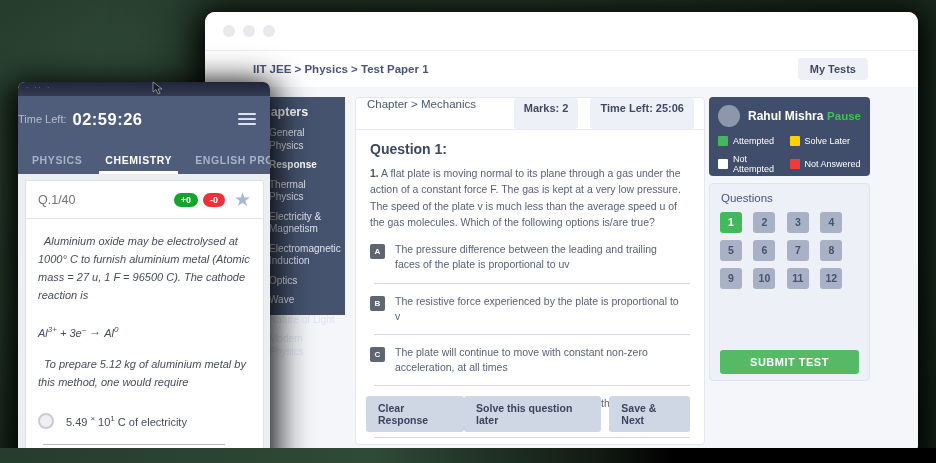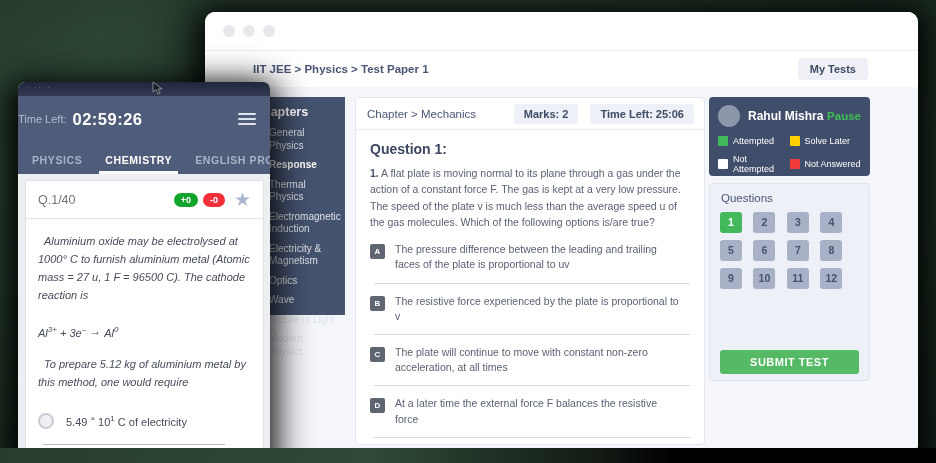--- a/index.html
+++ b/index.html
@@ -27,21 +27,21 @@
   .sidebar{position:absolute;left:40px;top:10px;width:100px;height:218px;background:#46536f;
     padding:8px 9px;box-sizing:border-box;color:#dfe3ee;}
   .sidebar-title{font-size:12.5px;font-weight:bold;color:#ffffff;margin-bottom:8px;}
   .sb-item{display:flex;margin-bottom:7px;font-size:10px;line-height:1.25;cursor:pointer;}
   .sb-icon{flex:none;width:9px;height:7px;margin:2px 6px 0 0;
     background:repeating-linear-gradient(to bottom,#c7cedd 0 1px,transparent 1px 3px);}
   .sb-item.active-true .sb-label{color:#ffffff;font-weight:bold;}
   
   .qcard{position:absolute;left:150px;top:10px;width:350px;height:348px;background:#ffffff;
     border:1px solid #e4e7ef;border-radius:4px;box-sizing:border-box;}
-  .qcard-header{height:31px;border-bottom:1px solid #e8eaf0;display:flex;align-items:center;}
+  .qcard-header{height:31px;border-bottom:1px solid #e8eaf0;display:flex;}
   .qcard-header .qh-title{font-size:11.5px;color:#4a5576;padding-left:11px;}
   .pill{margin-left:auto;background:#edf0f6;border-radius:3px;font-size:11px;color:#3f4a63;
     font-weight:bold;padding:4px 10px;}
   .pill + .pill{margin-left:12px;margin-right:10px;}
   .qbody{padding:11px 14px 0 14px;}
   .q-title{font-size:14px;font-weight:bold;color:#3c4660;margin:0 0 8px 0;}
   .q-text{font-size:10.5px;color:#5a6175;line-height:1.55;margin:0 0 12px 0;max-width:322px;}
   .q-text b{color:#4a5270;}
   .opt-row{display:flex;margin-top:4px;cursor:pointer;}
   .opt-badge{flex:none;width:15px;height:15px;background:#606572;border-radius:2px;color:#fff;
@@ -145,25 +145,25 @@
       <div class="sb-item active-true">
         <span class="sb-icon"></span>
         <span class="sb-label">Response</span>
         </div>
       <div class="sb-item active-false">
         <span class="sb-icon"></span>
         <span class="sb-label">Thermal Physics</span>
         </div>
       <div class="sb-item active-false">
         <span class="sb-icon"></span>
+        <span class="sb-label">Electricity &amp; Magnetism</span>
+        </div>
+      <div class="sb-item active-false">
+        <span class="sb-icon"></span>
         <span class="sb-label">Electromagnetic Induction</span>
-        </div>
-      <div class="sb-item active-false">
-        <span class="sb-icon"></span>
-        <span class="sb-label">Electricity &amp; Magnetism</span>
         </div>
       <div class="sb-item active-false">
         <span class="sb-icon"></span>
         <span class="sb-label">Optics</span>
         </div>
       <div class="sb-item active-false">
         <span class="sb-icon"></span>
         <span class="sb-label">Wave</span>
         </div>
       <div class="sb-item active-false">
@@ -202,20 +202,26 @@
           <span class="opt-badge">C</span>
           <span class="opt-text">The plate will continue to move with constant non-zero acceleration, at all times</span>
         </div>
         <div class="opt-div"></div>
 
         <div class="opt-row">
           <span class="opt-badge">D</span>
           <span class="opt-text">At a later time the external force F balances the resistive force</span>
         </div>
         <div class="opt-div"></div>
+      </div>
+      <div class="qfooter">
+        <span class="gbtn">Clear Response</span>
+        <span class="spacer"></span>
+        <span class="gbtn">Solve this question later</span>
+        <span class="gbtn">Save &amp; Next</span>
       </div>
     </div>
 
     <div class="userbox">
       <div class="user-row">
         <span class="avatar"></span>
         <span class="user-name">Rahul Mishra</span>
         <span class="pause">Pause</span>
       </div>
       <div class="legend">

